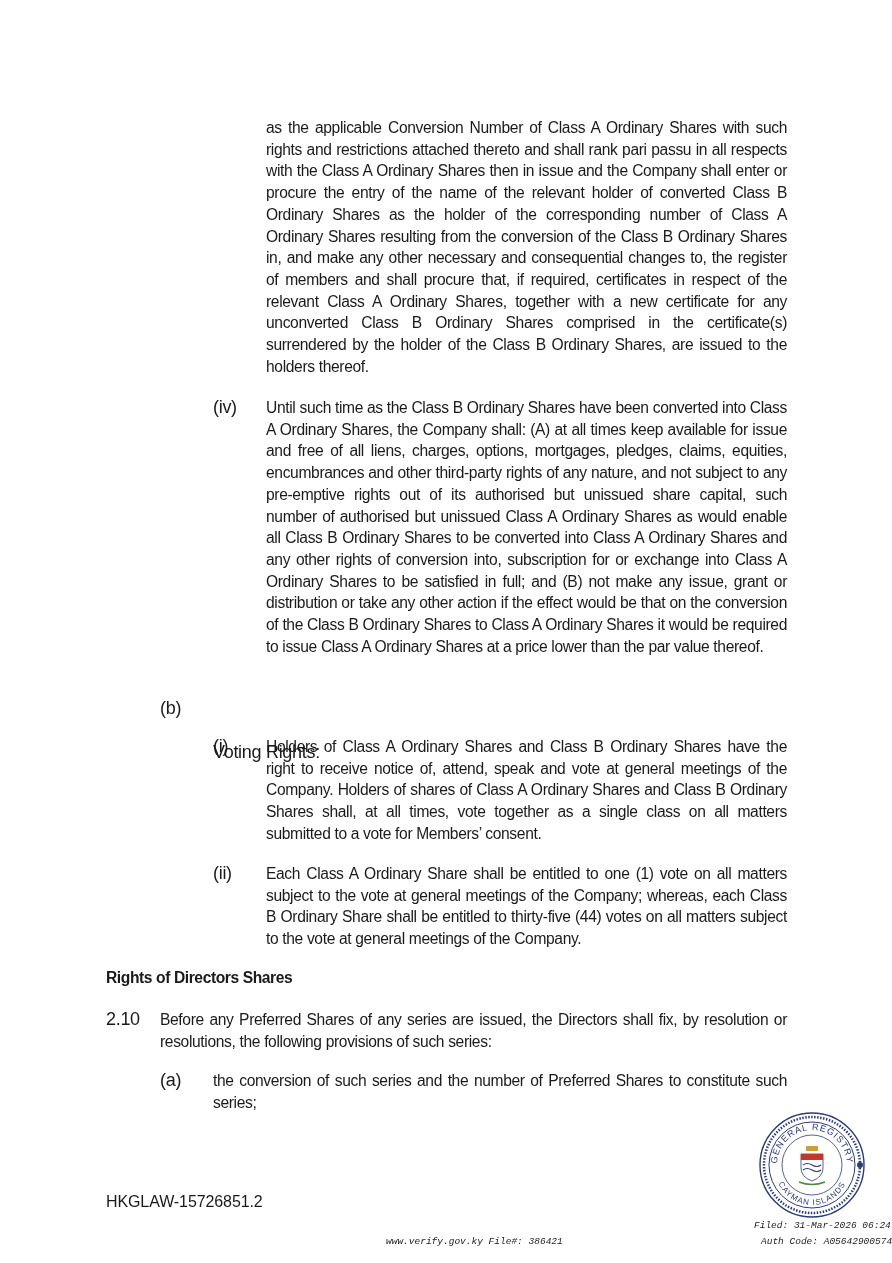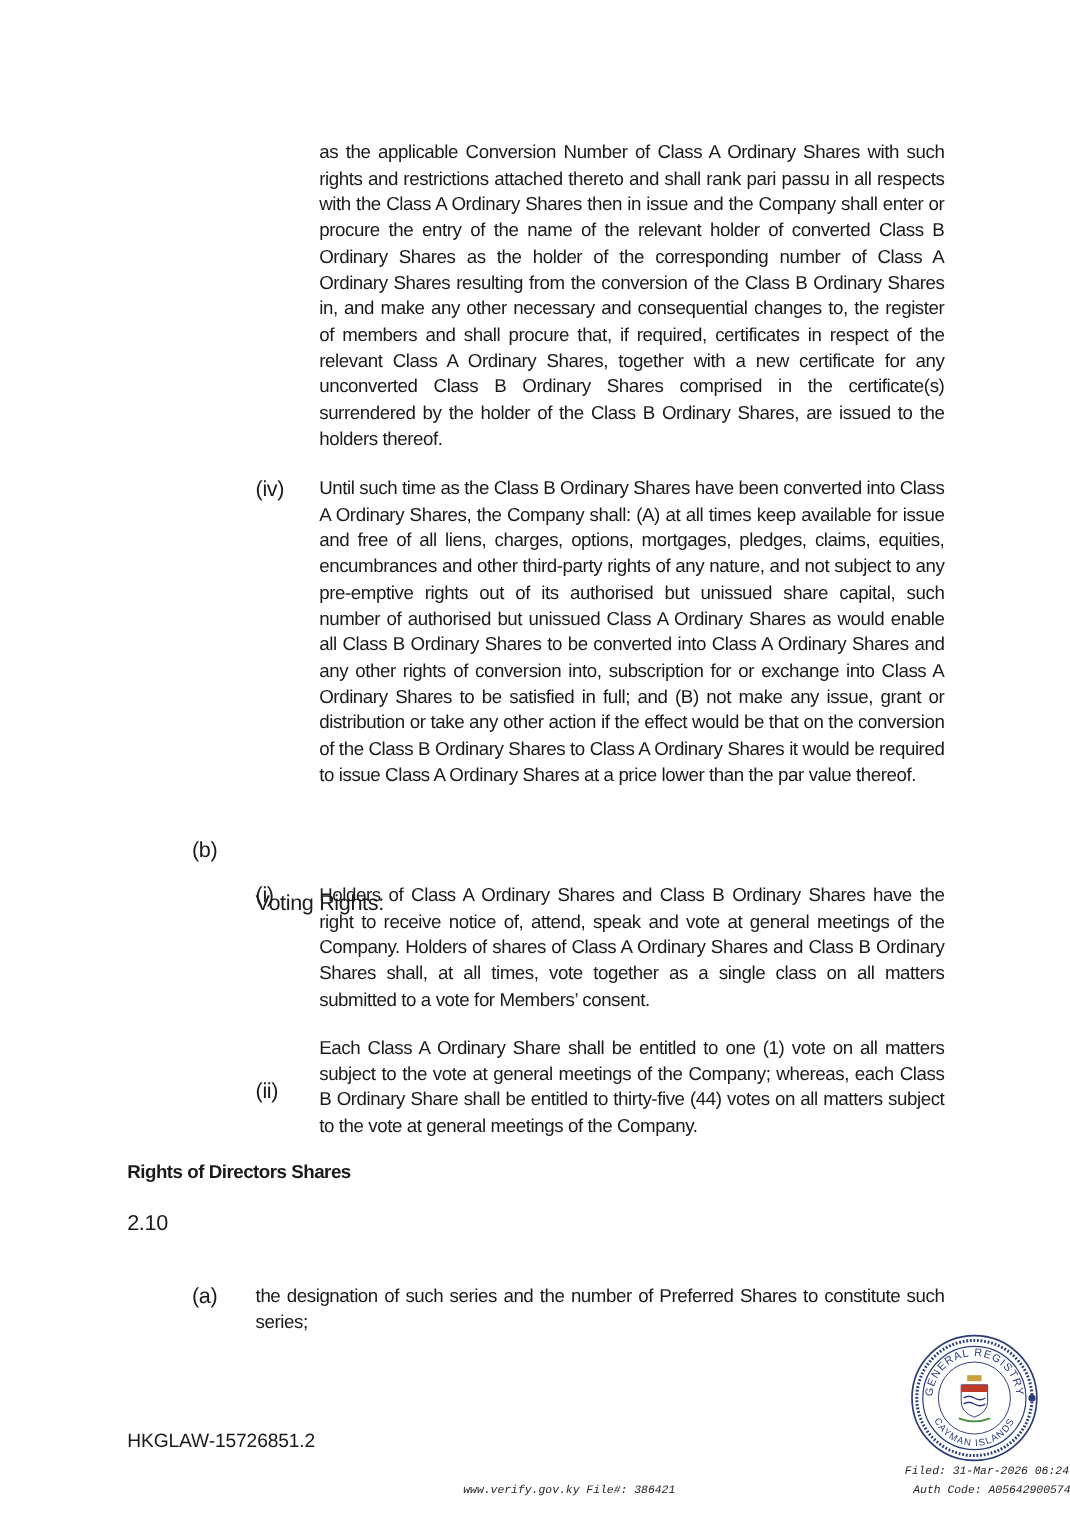--- a/index.html
+++ b/index.html
@@ -30,29 +30,30 @@
 
   <div class="label" style="left:213px; top:397px;">(iv)</div>
   <div class="para" style="left:266px; top:397px; width:521px;">Until such time as the Class B Ordinary Shares have been converted into Class A Ordinary Shares, the Company shall: (A) at all times keep available for issue and free of all liens, charges, options, mortgages, pledges, claims, equities, encumbrances and other third-party rights of any nature, and not subject to any pre-emptive rights out of its authorised but unissued share capital, such number of authorised but unissued Class A Ordinary Shares as would enable all Class B Ordinary Shares to be converted into Class A Ordinary Shares and any other rights of conversion into, subscription for or exchange into Class A Ordinary Shares to be satisfied in full; and (B) not make any issue, grant or distribution or take any other action if the effect would be that on the conversion of the Class B Ordinary Shares to Class A Ordinary Shares it would be required to issue Class A Ordinary Shares at a price lower than the par value thereof.</div>
 
   <div class="label" style="left:160px; top:698px;">(b)</div>
   <div class="label" style="left:213px; top:698px;margin-top:44px;">Voting Rights:</div>
 
   <div class="label" style="left:213px; top:736px;">(i)</div>
   <div class="para" style="left:266px; top:736px; width:521px;">Holders of Class A Ordinary Shares and Class B Ordinary Shares have the right to receive notice of, attend, speak and vote at general meetings of the Company. Holders of shares of Class A Ordinary Shares and Class B Ordinary Shares shall, at all times, vote together as a single class on all matters submitted to a vote for Members’ consent.</div>
 
-  <div class="label" style="left:213px; top:863px;margin-top:36px;">(ii)</div>
+  <div class="label" style="left:213px; top:863px;">(ii)</div>
   <div class="para" style="left:266px; top:863px; width:521px;">Each Class A Ordinary Share shall be entitled to one (1) vote on all matters subject to the vote at general meetings of the Company; whereas, each Class B Ordinary Share shall be entitled to thirty-five (44) votes on all matters subject to the vote at general meetings of the Company.</div>
 
   <div class="heading" style="left:106px; top:969px;">Rights of Directors Shares</div>
 
   <div class="label" style="left:106px; top:1009px;">2.10</div>
+  <div class="para" style="left:160px; top:1009px; width:627px;">Before any Preferred Shares of any series are issued, the Directors shall fix, by resolution or resolutions, the following provisions of such series:</div>
 
   <div class="label" style="left:160px; top:1070px;">(a)</div>
-  <div class="para" style="left:213px; top:1070px; width:574px;">the designation of such series and the number of Preferred Shares to constitute such series;</div>
+  <div class="para" style="left:213px; top:1070px; width:574px;">the conversion of such series and the number of Preferred Shares to constitute such series;</div>
 
   <div class="docref" style="left:106px; top:1193px;">HKGLAW-15726851.2</div>
 
   <div class="footer-italic" style="left:386px; top:1236px;">www.verify.gov.ky File#: 386421</div>
 
   <svg class="seal" viewBox="0 0 110 110">
     <circle cx="55" cy="55" r="52" fill="none" stroke="#2a3a7a" stroke-width="1.4"></circle>
     <circle cx="55" cy="55" r="48" fill="none" stroke="#2a3a7a" stroke-width="2.5" stroke-dasharray="1.5 1.5"></circle>
     <circle cx="55" cy="55" r="43" fill="none" stroke="#2a3a7a" stroke-width="1"></circle>
     <circle cx="55" cy="55" r="30" fill="none" stroke="#2a3a7a" stroke-width="0.8"></circle>

